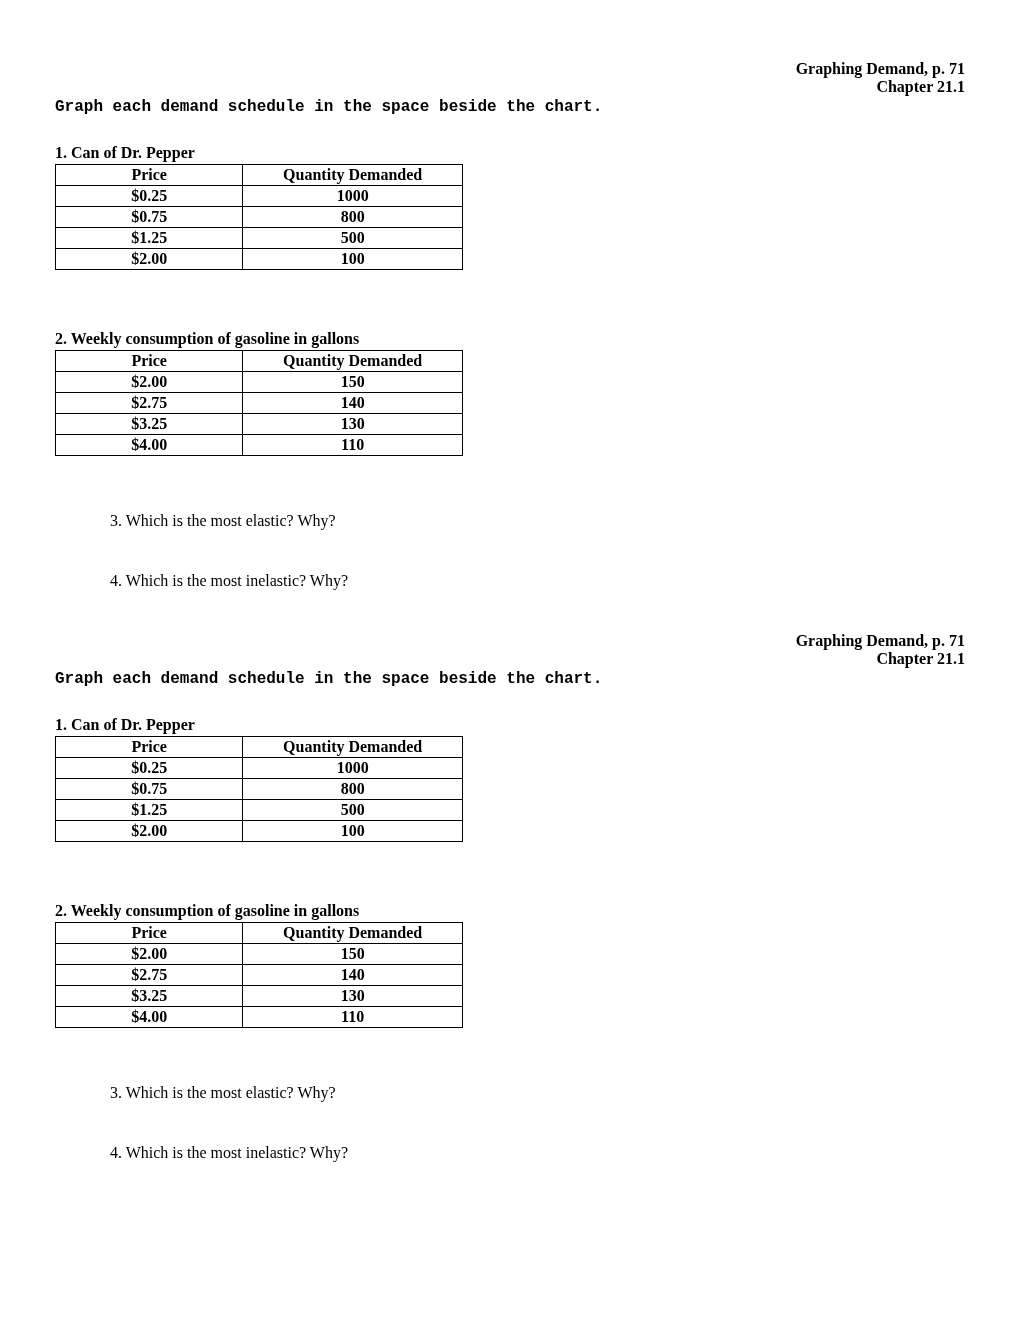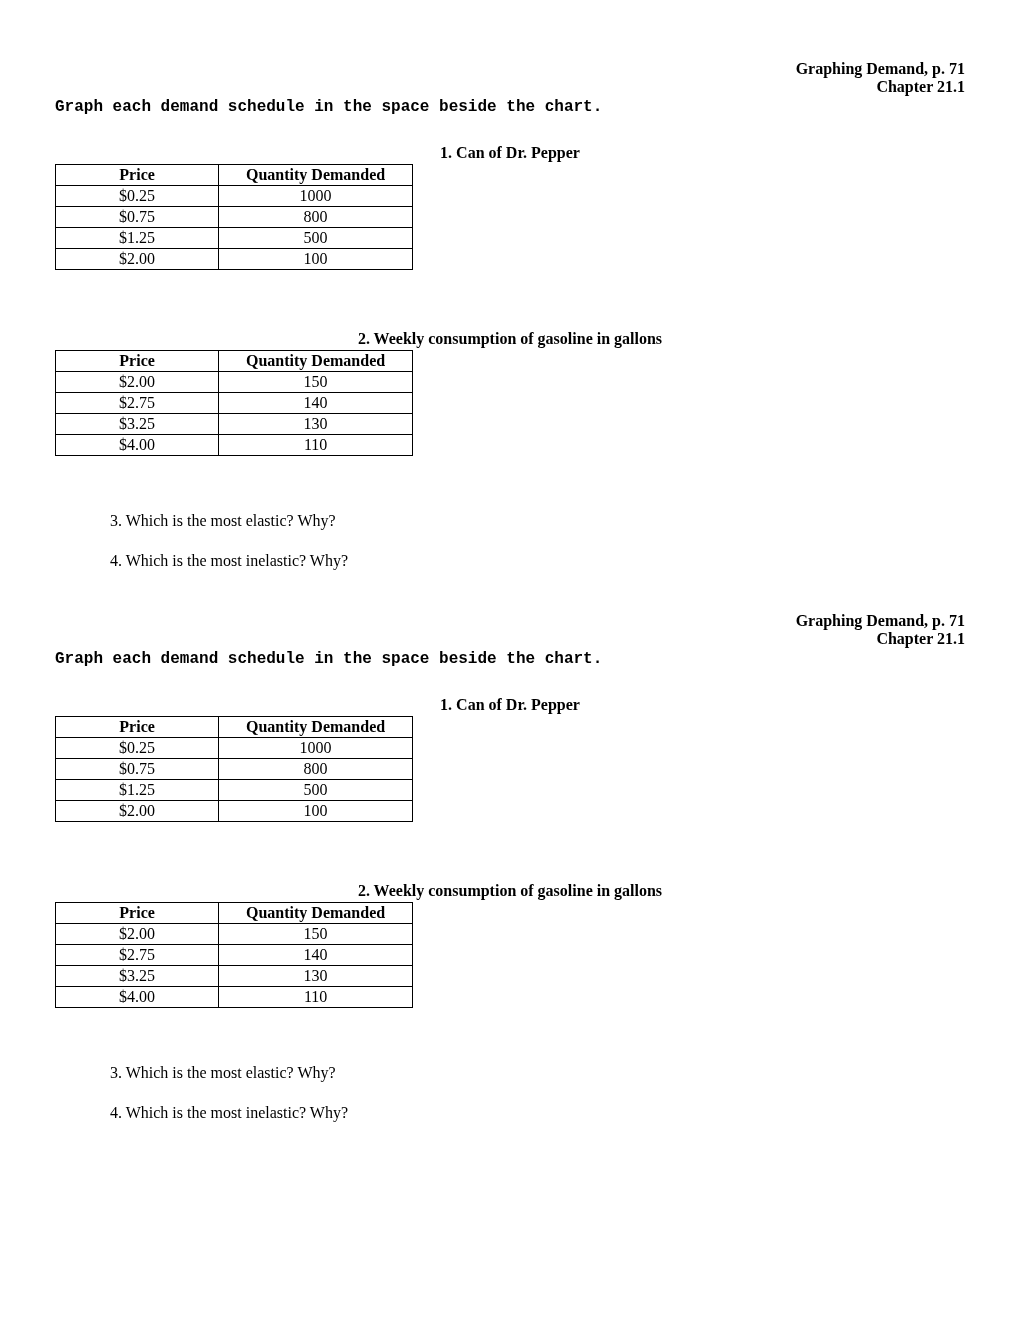--- a/index.html
+++ b/index.html
@@ -21,57 +21,56 @@
     }
     .instruction {
       font-weight: bold;
       margin-top: 2px;
       font-family: Liberation Mono, monospace;
     }
     .section-title {
       font-weight: bold;
       margin-top: 32px;
       margin-bottom: 0;
-      text-align: center;
     }
     .section-title.first {
       margin-top: 28px;
     }
     table.demand {
       border-collapse: collapse;
       margin-top: 2px;
-      width: 358px;
+      width: 408px;
       padding-left: 20px;
     }
     table.demand th, table.demand td {
       border: 1px solid #000;
       text-align: center;
       font-size: 16px;
       padding: 1px 4px;
       font-family: "Times New Roman", Times, serif;
     }
     table.demand th {
       font-weight: bold;
     }
     table.demand td {
-      font-weight: normal;
+      font-weight: bold;
     }
     .col-price {
       width: 165px;
     }
     .col-qty {
       width: 195px;
     }
     .question {
       font-weight: normal;
       margin-left: 55px;
       margin-top: 34px;
     }
     .question.q4 {
-      margin-top: 22px;
+      margin-top: 42px;
     }
     .block2-header {
       margin-top: 42px;
     }
   </style>
 </head>
 <body>
 
 <div class="page">
 

